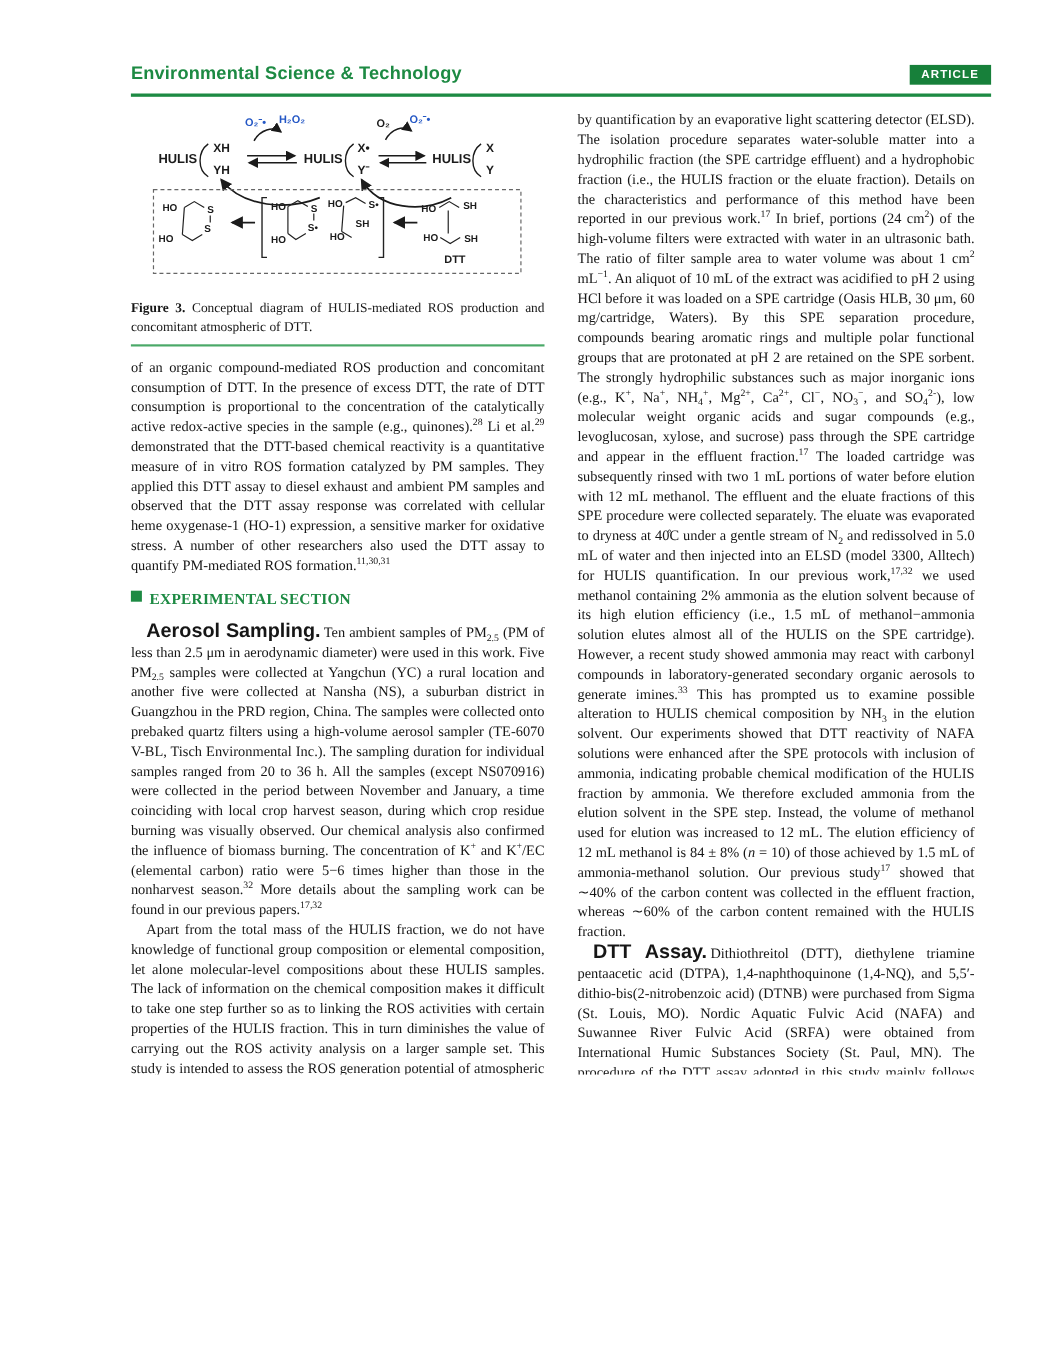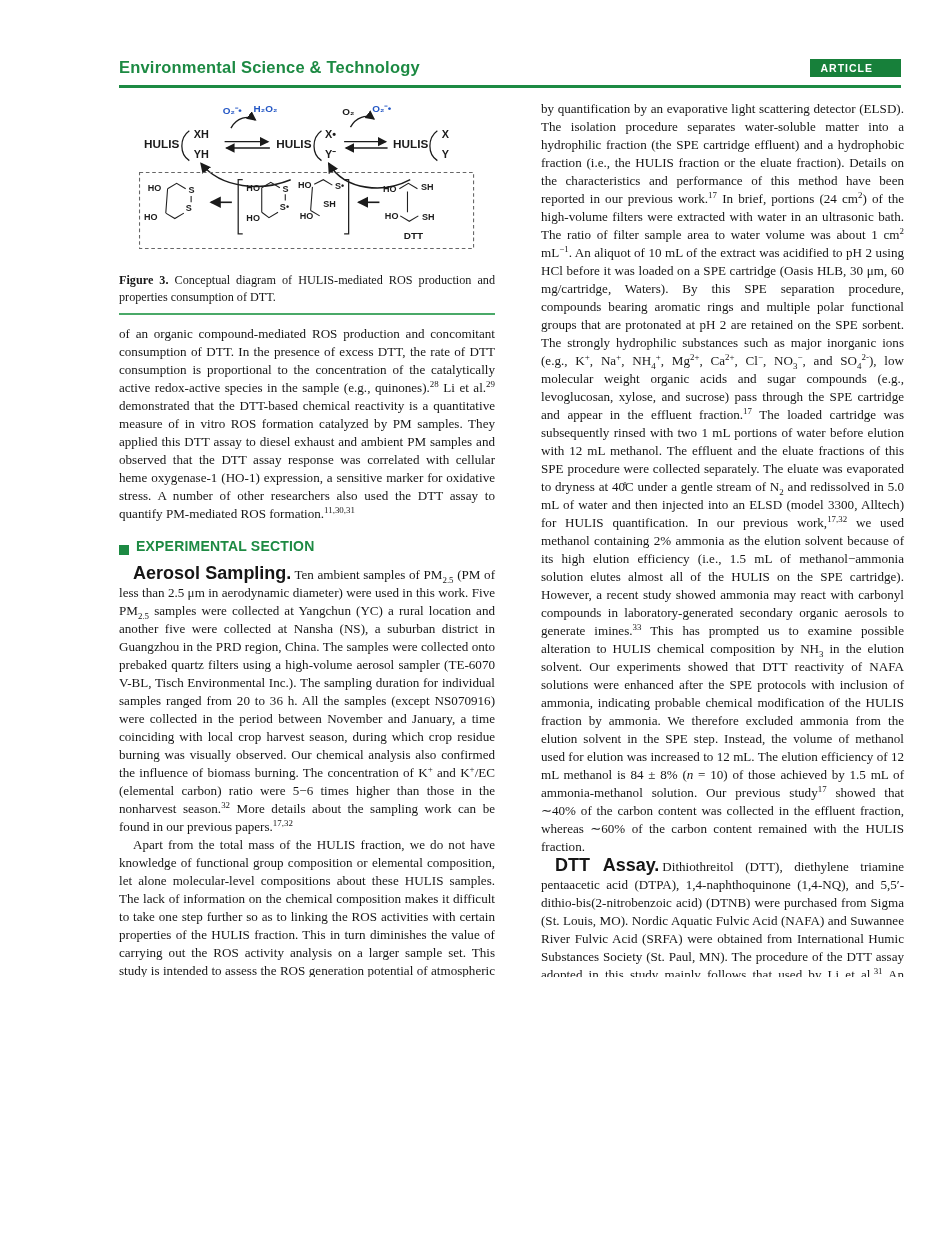--- a/index.html
+++ b/index.html
@@ -19,44 +19,44 @@
   }
   .hdr-title{
     font-family:"Liberation Sans", sans-serif;
     font-weight:bold;font-size:16.5px;letter-spacing:.2px;
     color:#1d8a43;
   }
   .hdr-badge{
     font-family:"Liberation Sans", sans-serif;
     font-weight:bold;font-size:10.5px;letter-spacing:1px;
     color:#ffffff;background:#17803a;
-    padding:3px 28px 3px 11px;
+    padding:3px 11px 3px 11px;
   }
   .hdr-rule{
     position:absolute;left:83px;right:79px;top:85px;
     height:2.5px;background:#1d8a43;
   }
   
   .cols{
-    position:absolute;left:83px;right:76px;top:100px;
-    display:flex;gap:46px;
+    position:absolute;left:83px;right:94px;top:100px;
+    display:flex;gap:30px;
   }
   .col{width:376px;font-size:13.1px;line-height:18.0px;text-align:justify;}
   .col p{margin:0;}
   p.ind{text-indent:14px;}
   sup{font-size:.68em;line-height:0;vertical-align:super;}
   sub{font-size:.68em;line-height:0;vertical-align:sub;}
   .runin{
     font-family:"Liberation Sans", sans-serif;
     font-weight:bold;font-size:18px;
     margin-right:3px;
   }
   .sec-head{
-    display:flex;align-items:flex-end;gap:7px;
-    font-family:Liberation Sans, sans-serif;
+    display:flex;align-items:flex-start;gap:7px;
+    font-family:Liberation Serif, serif;
     font-weight:bold;font-size:14px;letter-spacing:.2px;
     color:#1d8a43;margin:14px 0 9px 0;
   }
   .sq{width:10px;height:10px;background:#1d8a43;flex:0 0 auto;}
   
   .figwrap{margin:0 0 6px 0;}
   .figsvg{display:block;width:376px;height:172px;}
   .caption{
     font-size:12.2px;line-height:16.5px;text-align:justify;margin:4px 0 0 0;
   }
@@ -162,21 +162,21 @@
           <path d="M268 113 L245 113" stroke="#1b1b1b" stroke-width="1.8" marker-end="url(#ah)"></path>
 
           <text class="svgt" font-size="10" x="272" y="102">HO</text>
           <text class="svgt" font-size="10" x="274" y="132">HO</text>
           <path d="M290 98 L300 92 L310 98 M299 101 L299 124 M291 128 L301 134 L311 128" fill="none" stroke="#222" stroke-width="1.2"></path>
           <text class="svgt" font-size="10" x="314" y="99">SH</text>
           <text class="svgt" font-size="10" x="315" y="133">SH</text>
           <text class="svgt" font-size="11" x="295" y="154">DTT</text>
         </svg>
 
-        <p class="caption"><b>Figure 3.</b> <span>Conceptual diagram of HULIS-mediated ROS production and properties consumption of DTT.</span></p>
+        <p class="caption"><b>Figure 3.</b> <span>Conceptual diagram of HULIS-mediated ROS production and concomitant atmospheric of DTT.</span></p>
         <div class="cap-rule"></div>
       </div>
 
       <p>of an organic compound-mediated ROS production and concomitant consumption of DTT. In the presence of excess DTT, the rate of DTT consumption is proportional to the concentration of the catalytically active redox-active species in the sample (e.g., quinones).<sup>28</sup> Li et al.<sup>29</sup> demonstrated that the DTT-based chemical reactivity is a quantitative measure of in vitro ROS formation catalyzed by PM samples. They applied this DTT assay to diesel exhaust and ambient PM samples and observed that the DTT assay response was correlated with cellular heme oxygenase-1 (HO-1) expression, a sensitive marker for oxidative stress. A number of other researchers also used the DTT assay to quantify PM-mediated ROS formation.<sup>11,30,31</sup></p>
 
       <div class="sec-head">
         <span class="sq"></span>
         <span>EXPERIMENTAL SECTION</span>
       </div>
 

